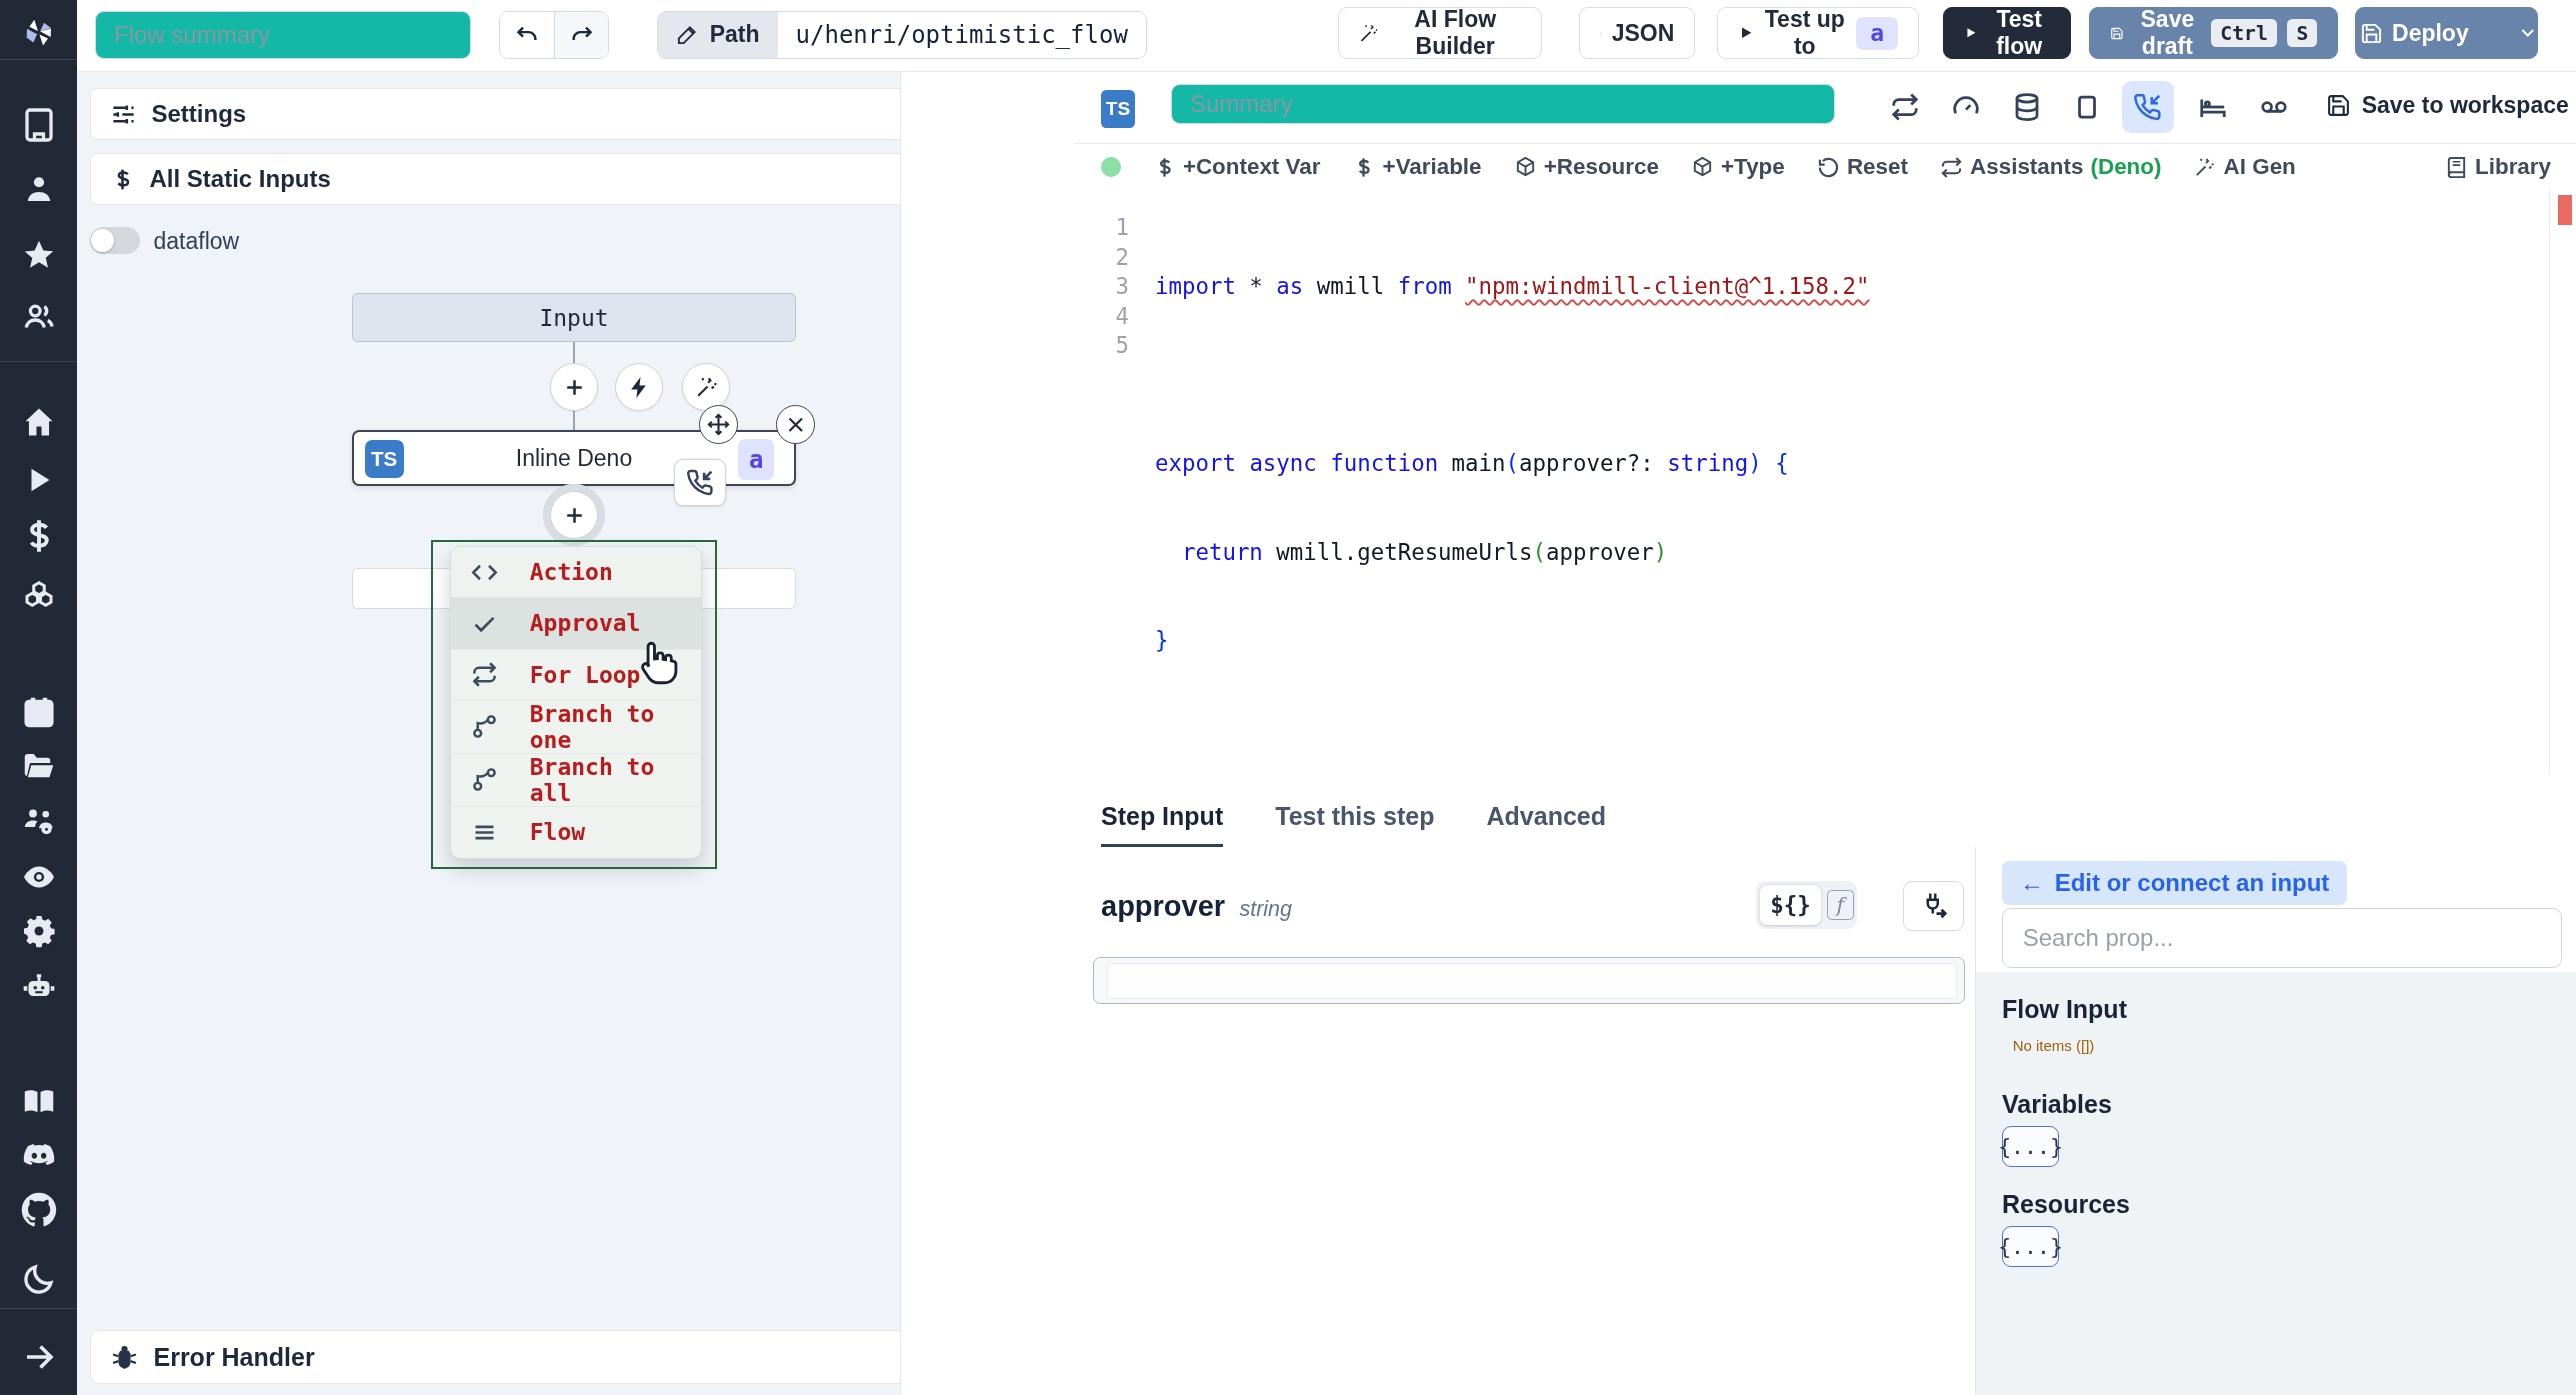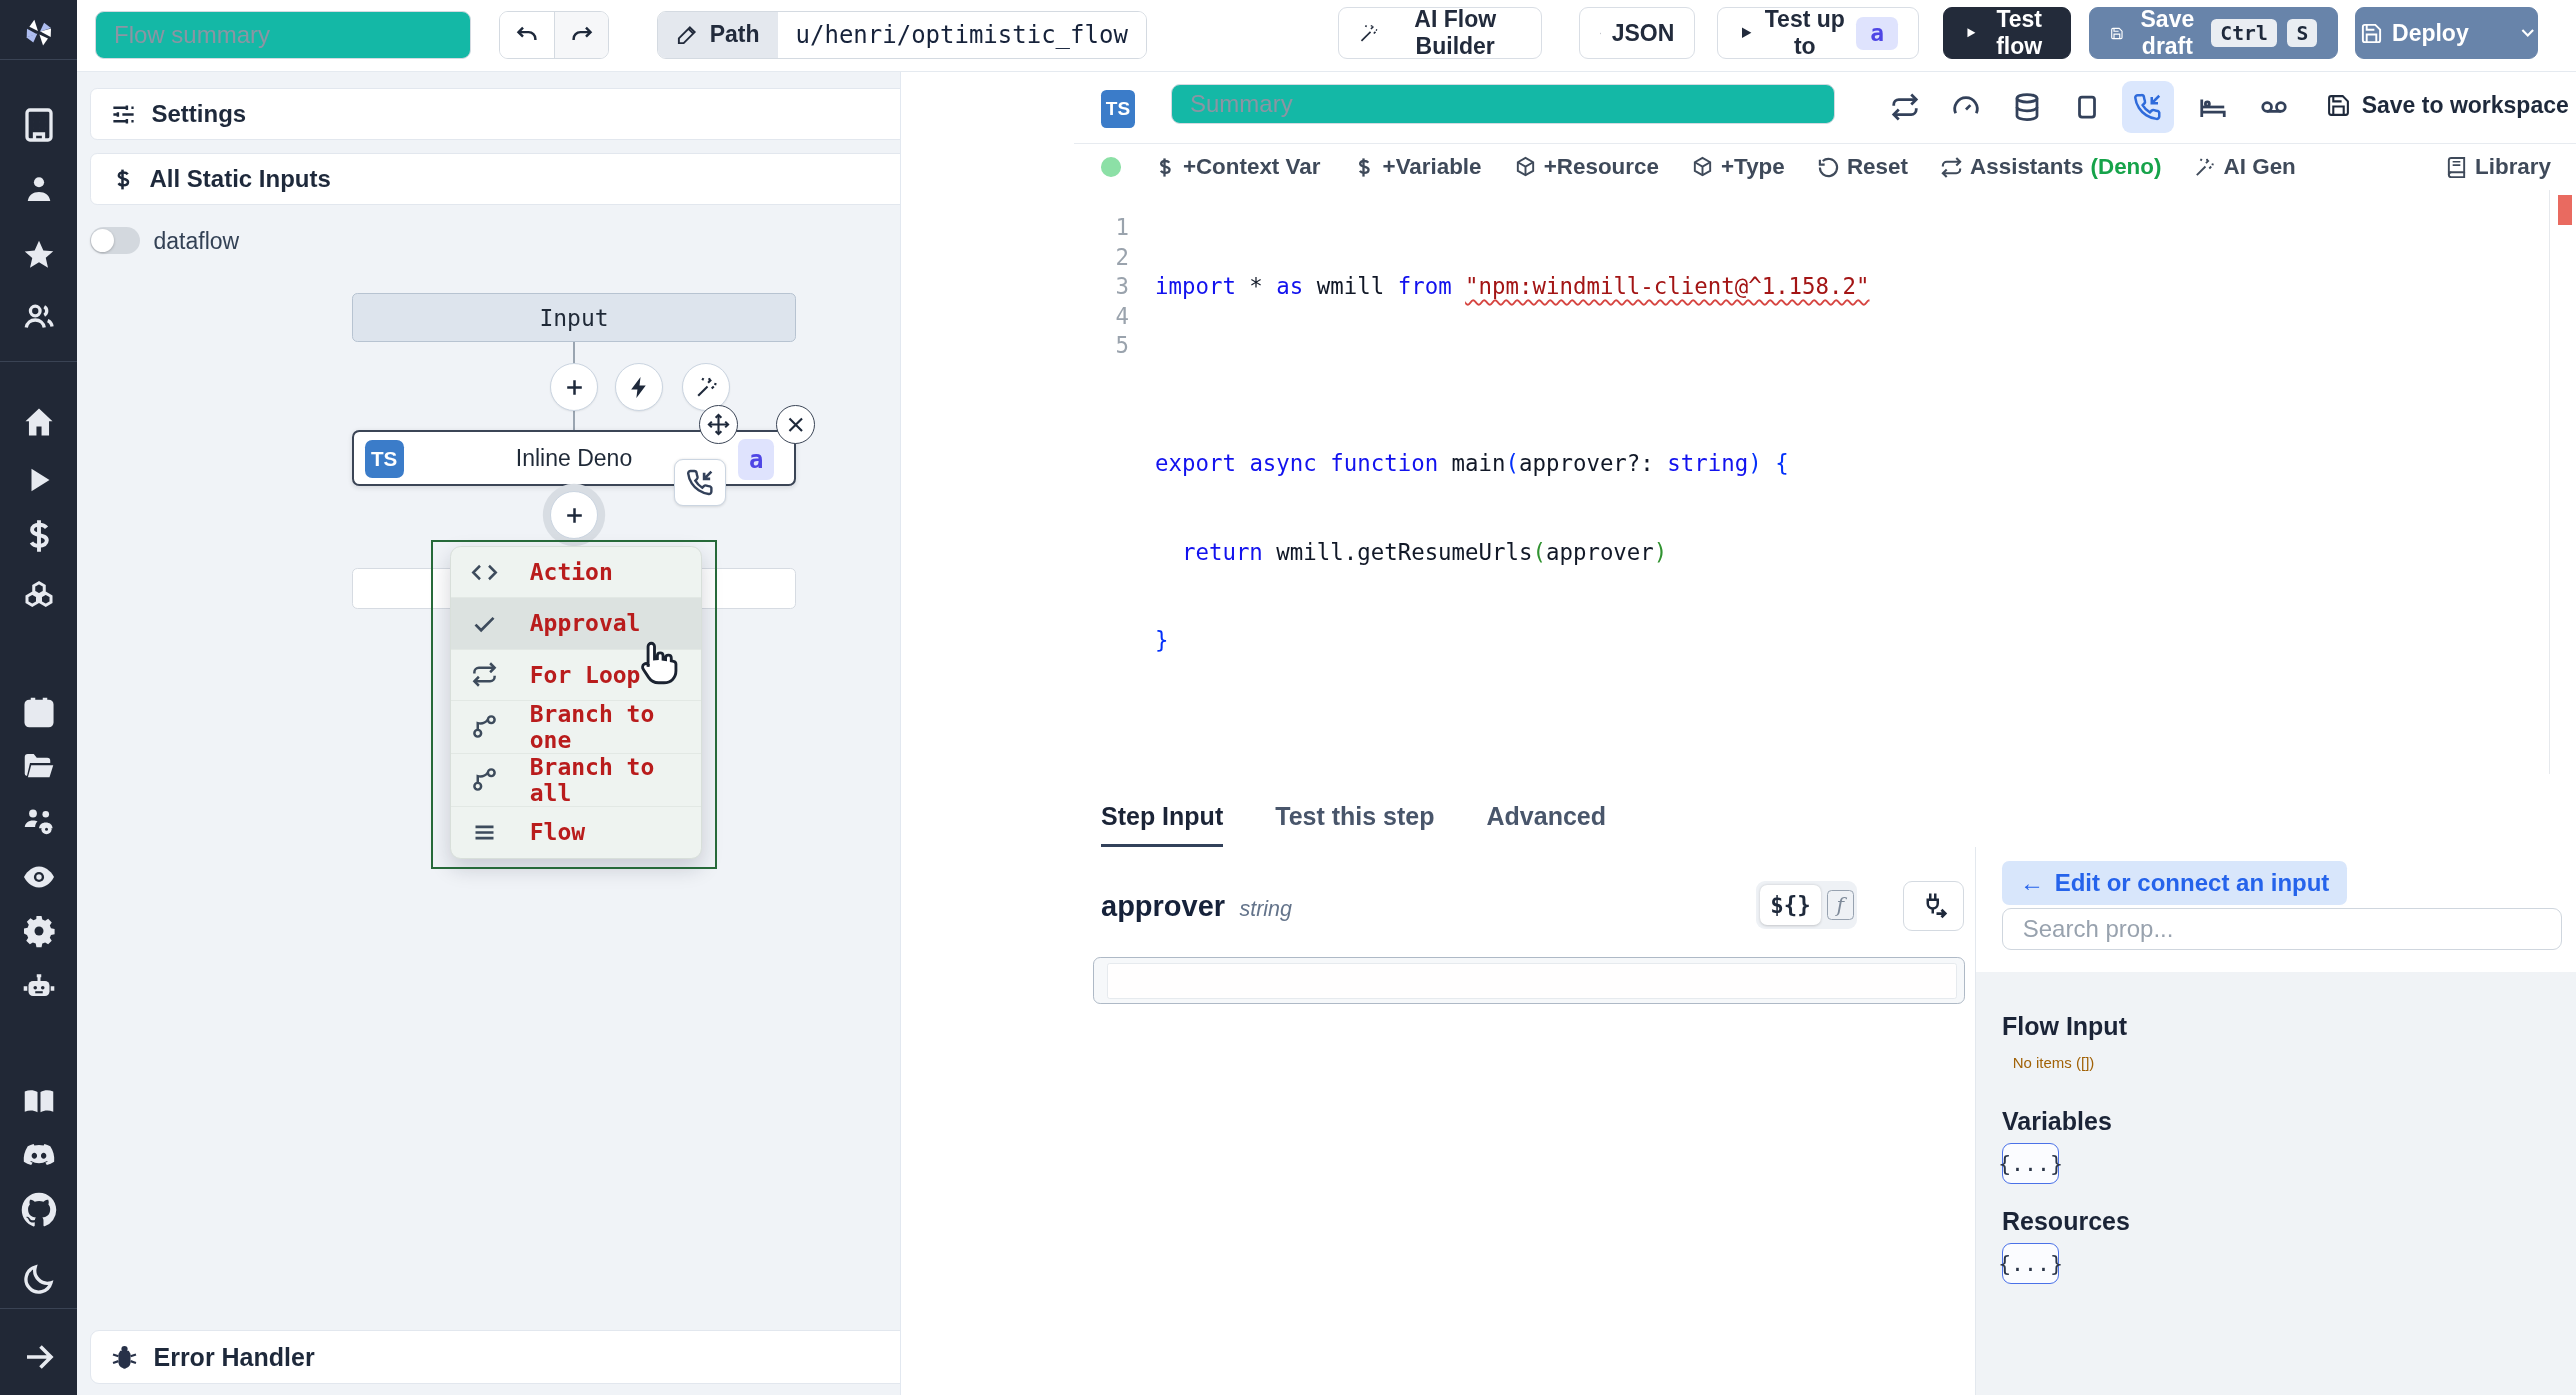--- a/index.html
+++ b/index.html
@@ -90,24 +90,24 @@
             font-style:italic; font-size:20.6px; display:flex; align-items:center; justify-content:center; }
   .plug-btn { position:absolute; width:61px; height:50px; background:#fff; border:0.9px solid #d4dae1; border-radius:9px;
               display:flex; align-items:center; justify-content:center; color:#1e293b; }
   .val-input { position:absolute; border:1.8px solid #aeb9c6; border-radius:7.2px; background:#f6f8fa; }
   .val-inner { position:absolute; left:12.5px; right:7.2px; top:4.5px; bottom:4.5px; background:#fffefe; border:0.9px solid #e6eaee; border-radius:2.7px; }
 
   
   #connectpanel { position:absolute; left:901px; top:775px; width:601px; height:548px; background:#fff; border-left:0.9px solid #e3e8ee; }
   .back-pill { position:absolute; left:26px; top:14.3px; background:#d8e6fb; color:#2563eb; font-size:24px; font-weight:600;
                border-radius:7.2px; padding:8px 18px; display:flex; gap:10.7px; align-items:center; }
-  .search { position:absolute; left:26px; top:61px; width:560px; height:42px; border:0.9px solid #cfd6de; border-radius:9px;
+  .search { position:absolute; left:26px; top:61px; width:560px; height:60px; border:0.9px solid #cfd6de; border-radius:9px;
             font-size:24px; padding:0 19.7px; color:#334155; outline:none; background:#fff; }
   .search::placeholder { color:#98a2ae; }
-  .props { position:absolute; left:0; top:125px; width:601px; height:423px; background:#f0f3f6; padding:40px 0 0 26px; }
+  .props { position:absolute; left:0; top:125px; width:601px; height:423px; background:#f0f3f6; padding:23px 0 0 26px; }
   .sec-h { font-size:25px; font-weight:700; color:#1b2437; }
   .obj-btn { display:inline-flex; align-items:center; justify-content:center; width:57px; height:41px; border:1.8px solid #4a71e8;
              border-radius:9px; background:#fbfcff; font-family:"DejaVu Sans Mono",monospace; font-size:21.5px; color:#2a3446; margin-top:7.2px; }
   svg { display:block; }
 </style>
 </head>
 <body>
 
 <div id="app">
 

